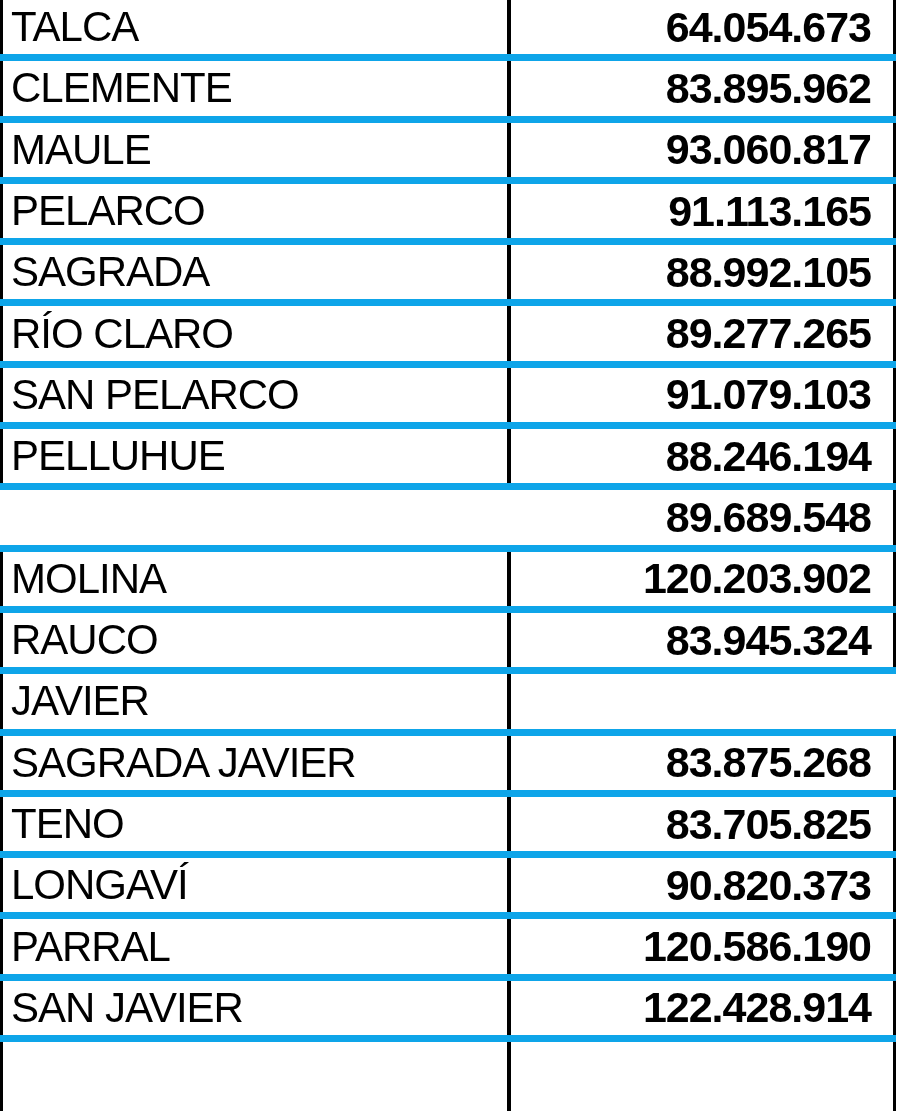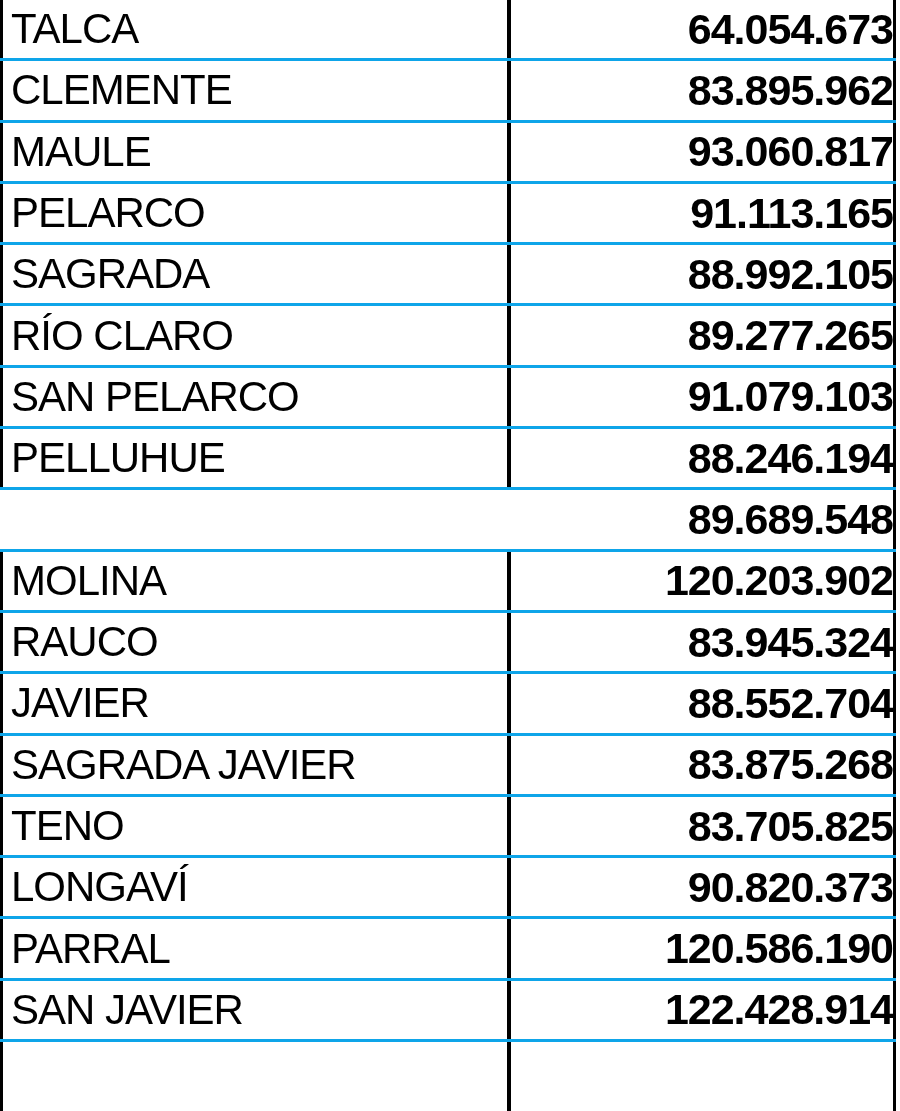--- a/index.html
+++ b/index.html
@@ -25,21 +25,21 @@
     width: 896px;
     height: 1111px;
     display: flex;
     flex-direction: column;
   }
 
   .row {
     display: flex;
     flex: 0 0 auto;
     height: 61.3px;
-    border-bottom: 3px solid #0ea5e9;
+    border-bottom: 7px solid #0ea5e9;
     background: #ffffff;
   }
 
   .cell-name {
     width: 511px;
     border-left: 3px solid #000000;
     border-right: 4px solid #000000;
     display: flex;
     align-items: center;
     padding-left: 8px;
@@ -49,20 +49,21 @@
     white-space: nowrap;
     overflow: hidden;
   }
 
   .cell-value {
     flex: 1;
     border-right: 3px solid #000000;
     display: flex;
     align-items: center;
     justify-content: flex-end;
+    padding-right: 22px;
     font-size: 43px;
     font-weight: 700;
     letter-spacing: -1px;
     white-space: nowrap;
     overflow: hidden;
   }
 
   .row.filler {
     flex: 1 1 auto;
     height: auto;
@@ -123,21 +124,20 @@
         <div class="row">
           <div class="cell-name">MOLINA</div>
           <div class="cell-value">120.203.902</div>
         </div>
         <div class="row">
           <div class="cell-name">RAUCO</div>
           <div class="cell-value">83.945.324</div>
         </div>
         <div class="row">
           <div class="cell-name">JAVIER</div>
-          <div class="cell-value">88.552.704</div>
         </div>
         <div class="row">
           <div class="cell-name">SAGRADA JAVIER</div>
           <div class="cell-value">83.875.268</div>
         </div>
         <div class="row">
           <div class="cell-name">TENO</div>
           <div class="cell-value">83.705.825</div>
         </div>
         <div class="row">

